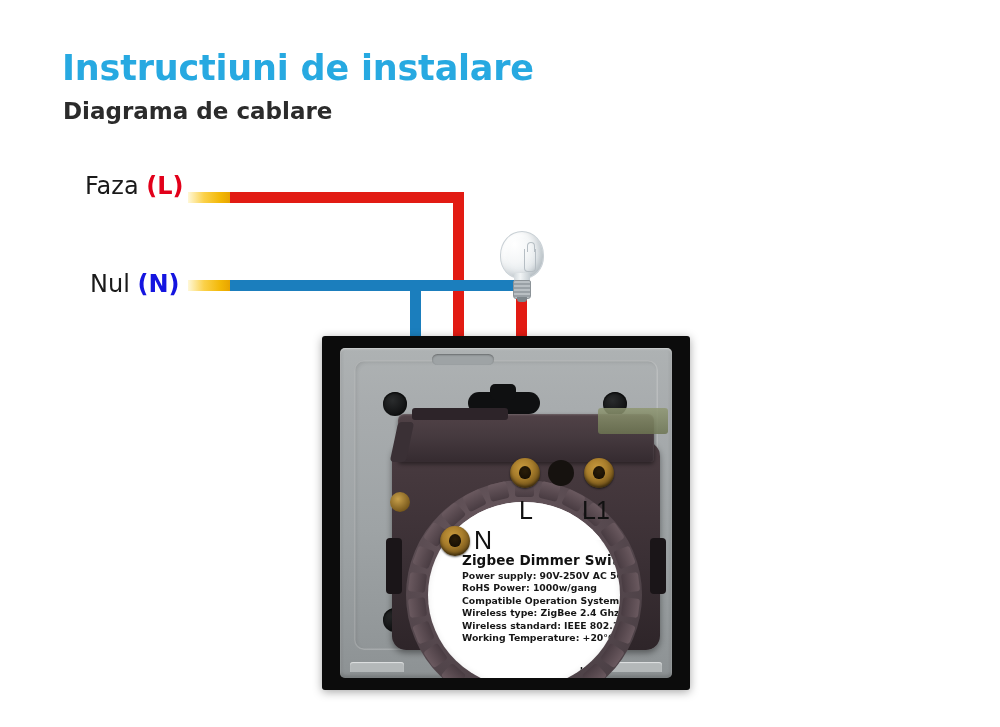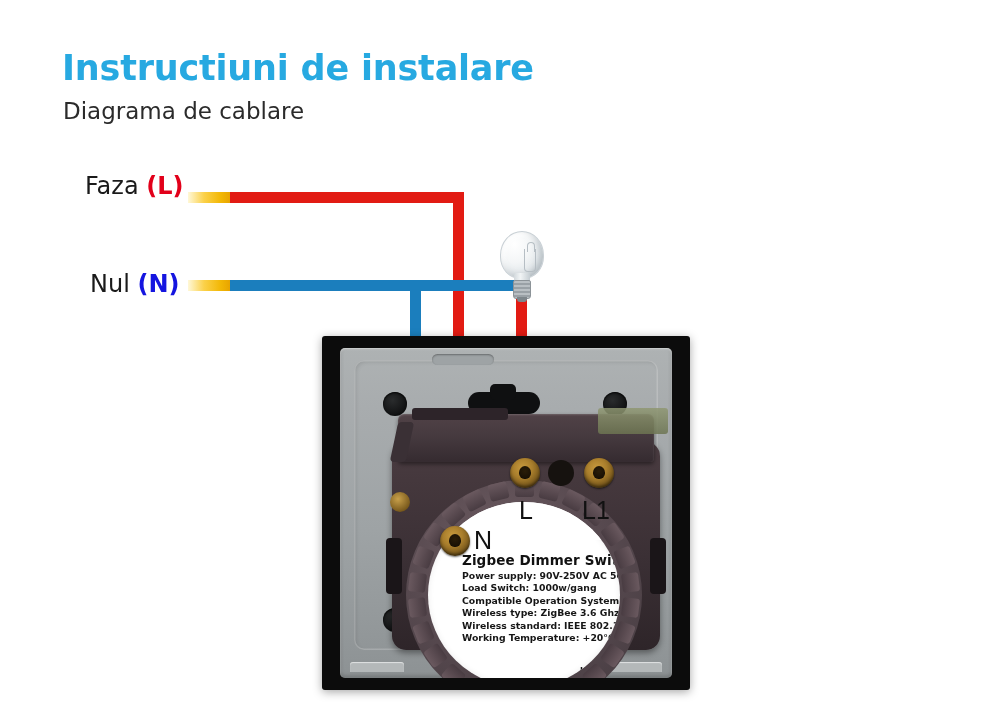--- a/index.html
+++ b/index.html
@@ -14,21 +14,21 @@
 
   
   .title{
     position:absolute;left:62px;top:48px;
     font-size:35px;font-weight:bold;
     color:#27a9e1;letter-spacing:-0.2px;
     white-space:nowrap;
   }
   .subtitle{
     position:absolute;left:63px;top:98px;
-    font-size:23px;font-weight:normal;
+    font-size:23px;font-weight:bold;
     color:#2b2b2b;white-space:nowrap;
   }
 
   
   .wire-label{
     position:absolute;font-size:24px;color:#1a1a1a;white-space:nowrap;
   }
   .wire-label .tag-l{color:#e2001a;font-weight:bold;}
   .wire-label .tag-n{color:#1515e0;font-weight:bold;}
   #lbl-faza{left:85px;top:172px;}
@@ -373,23 +373,23 @@
                 <div class="tooth" style="left: 8.45326px; top: 68.5573px; transform: rotate(290.769deg); transform-origin: 50% 50%;"></div>
                 <div class="tooth" style="left: 20.4407px; top: 45.7171px; transform: rotate(304.615deg); transform-origin: 50% 50%;"></div>
                 <div class="tooth" style="left: 37.5459px; top: 26.4093px; transform: rotate(318.462deg); transform-origin: 50% 50%;"></div>
                 <div class="tooth" style="left: 58.7746px; top: 11.7562px; transform: rotate(332.308deg); transform-origin: 50% 50%;"></div>
                 <div class="tooth" style="left: 82.8932px; top: 2.60923px; transform: rotate(346.154deg); transform-origin: 50% 50%;"></div>
               </div>
             <div class="label-disc">
               <div class="lbl-wrap">
                 <div class="lbl-title">Zigbee Dimmer Switch</div>
                 <div class="lbl-line">Power supply: 90V-250V AC 50/60 Hz</div>
-                <div class="lbl-line">Load Switch: 1000w/gang</div>
+                <div class="lbl-line">RoHS Power: 1000w/gang</div>
                 <div class="lbl-line">Compatible Operation System: IOS/Android</div>
-                <div class="lbl-line">Wireless type: ZigBee 3.6 Ghz</div>
+                <div class="lbl-line">Wireless type: ZigBee 2.4 Ghz</div>
                 <div class="lbl-line">Wireless standard: IEEE 802.15.4</div>
                 <div class="lbl-line">Working Temperature: +20°C - 70°C</div>
               </div>
 
               <div class="ce-mark">C E</div>
               <div class="ukca">
                 <div>UK</div>
                 <div>CA</div>
               </div>
               <div class="fcc">FC</div>

